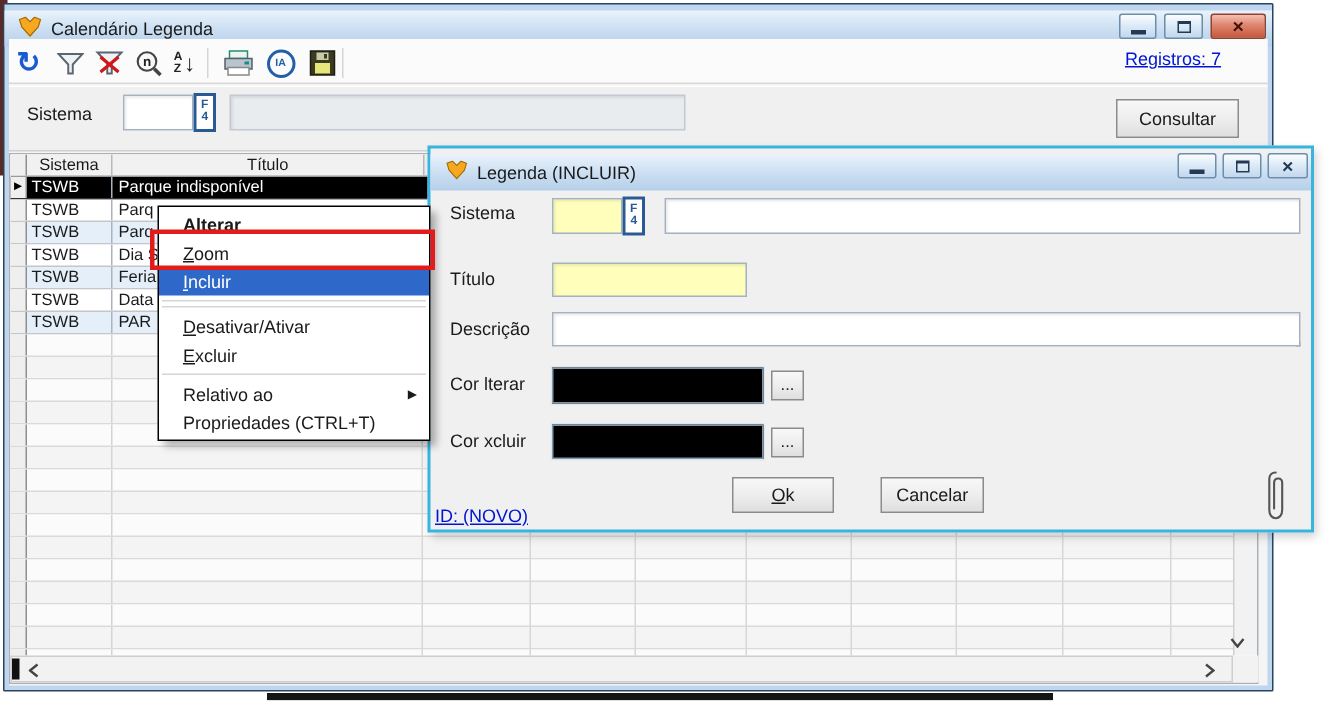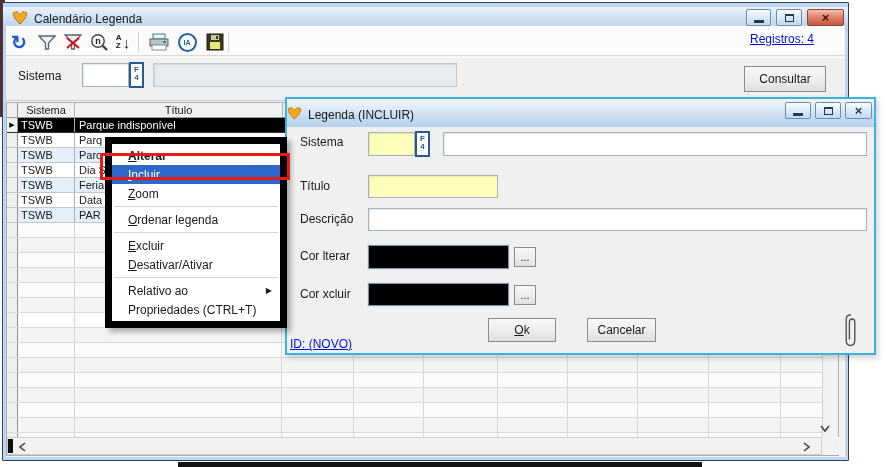--- a/index.html
+++ b/index.html
@@ -76,33 +76,33 @@
   .colline{position:absolute;top:223px;height:214px;width:1px;background:#d7d7d7;z-index:11}
 
   
   .hscroll{left:7px;top:437px;width:815px;height:18px;background:#f2f2f2;border:1px solid #cfcfcf;z-index:10}
   .hthumb{left:8px;top:439px;width:5px;height:14px;background:#111;z-index:11}
   .vscroll{left:822px;top:103px;width:16px;height:334px;background:#f2f2f2;border-left:1px solid #cfcfcf;z-index:10}
   .scroll-corner{left:822px;top:437px;width:17px;height:18px;background:#f2f2f2;z-index:10}
   .chev{position:absolute;z-index:12;display:flex;align-items:center;justify-content:center;cursor:pointer}
 
   
-  .menu{position:absolute;left:105px;top:137px;width:182px;background:#fff;border:7px solid #000000;
+  .menu{position:absolute;left:105px;top:137px;width:182px;background:#fff;border:1px solid #000000;
         box-shadow:4px 4px 5px rgba(0,0,0,.30);padding:2px 0;z-index:40}
   .menu-item{height:19px;display:flex;align-items:center;padding:0 8px 0 16px;cursor:pointer;white-space:nowrap}
   .menu-item.bold{font-weight:bold}
   .menu-item.sel{background:#2e68c8;color:#fff}
   .menu-sep{border-top:1px solid #d6d6d6;margin:3px 2px}
   .submenu-arrow{margin-left:auto;font-size:8px;line-height:1}
   .annot{left:100px;top:153px;width:190px;height:27px;border:3px solid #e21b1b;z-index:60;pointer-events:none}
 
   
   .dialog{left:285px;top:97px;width:591px;height:258px;border:2px solid #38b4de;background:#f0f0f0;
           z-index:30;box-shadow:2px 3px 6px rgba(0,0,0,.18)}
-  .dialog .titlebar{height:24px;padding-left:0}
+  .dialog .titlebar{height:24px;padding-left:10px}
   .dialog .cap-btn{top:3px}
   .d-abs{position:absolute}
   .swatch{position:absolute;border:1px solid #7f95a8;box-shadow:0 0 0 1px #dfe6ec;cursor:pointer}
   .dots-btn{font-size:11px;line-height:8px}
   .red-dot{position:absolute;width:3px;height:3px;background:#e00000}
   .okbtn u,.menu-item u{text-underline-offset:1px}
 </style>
 </head>
 <body>
 
@@ -175,21 +175,21 @@
   </div>
   <div class="tb-icon" style="left:202px">
     <svg width="18" height="18" viewBox="0 0 18 18">
         <rect x="1" y="1" width="16" height="16" fill="#3a3a22" stroke="#1e1e12"></rect>
         <rect x="5" y="2" width="8" height="5" fill="#c9c9a8"></rect>
         <rect x="10" y="3" width="2" height="3" fill="#3a3a22"></rect>
         <rect x="4" y="9" width="10" height="7" fill="#e6e67a"></rect>
       </svg>
   </div>
   <div class="tb-sep" style="left:228px"></div>
-  <div class="abs registros link">Registros: 4</div>
+  <div class="abs registros link">Registros: 7</div>
 
   <div class="abs filter-panel"></div>
   <div class="lbl" style="left:18px;top:69px">Sistema</div>
   <input class="inp" style="left: 82px; top: 63px; width: 47px; height: 24px;" value="">
   <div class="f4-stack" style="left:129px;top:62px;width:15px;height:26px">F<br>4</div>
   <input class="inp disabled" style="left: 153px; top: 63px; width: 304px; height: 24px;" value="">
   <div class="btn" style="left:744px;top:66px;width:82px;height:26px">Consultar</div>
 
   <div class="abs grid-frame"></div>
   <div class="abs grid">
@@ -391,36 +391,33 @@
       <svg width="15" height="38" viewBox="0 0 15 38">
           <path d="M7.5 3 C4.8 3 3.2 4.8 3.2 7.4 L3.2 28 C3.2 31.4 5.1 33.5 7.5 33.5 C9.9 33.5 11.8 31.4 11.8 28 L11.8 10 C11.8 8.2 10.7 7 9.1 7 C7.5 7 6.4 8.2 6.4 10 L6.4 27" stroke="#555" stroke-width="1.4" fill="none" stroke-linecap="round"></path>
         </svg>
     </div>
   </div>
 
   <div class="menu" id="menu-items">
       <div class="menu-item bold">
         <span><u>A</u>lterar</span>
       </div>
+      <div class="menu-item">
+        <span><u>Z</u>oom</span>
+      </div>
       <div class="menu-item sel">
         <span><u>I</u>ncluir</span>
       </div>
-      <div class="menu-item">
-        <span><u>Z</u>oom</span>
-      </div>
+      <div class="menu-sep"></div>
       <div class="menu-sep"></div>
       <div class="menu-item">
-        <span><u>O</u>rdenar legenda</span>
-      </div>
-      <div class="menu-sep"></div>
+        <span><u>D</u>esativar/Ativar</span>
+      </div>
       <div class="menu-item">
         <span><u>E</u>xcluir</span>
-      </div>
-      <div class="menu-item">
-        <span><u>D</u>esativar/Ativar</span>
       </div>
       <div class="menu-sep"></div>
       <div class="menu-item">
         <span>Relativo ao</span>
         <span class="submenu-arrow">▶</span>
       </div>
       <div class="menu-item">
         <span>Propriedades (CTRL+T)</span>
       </div>
     </div>

